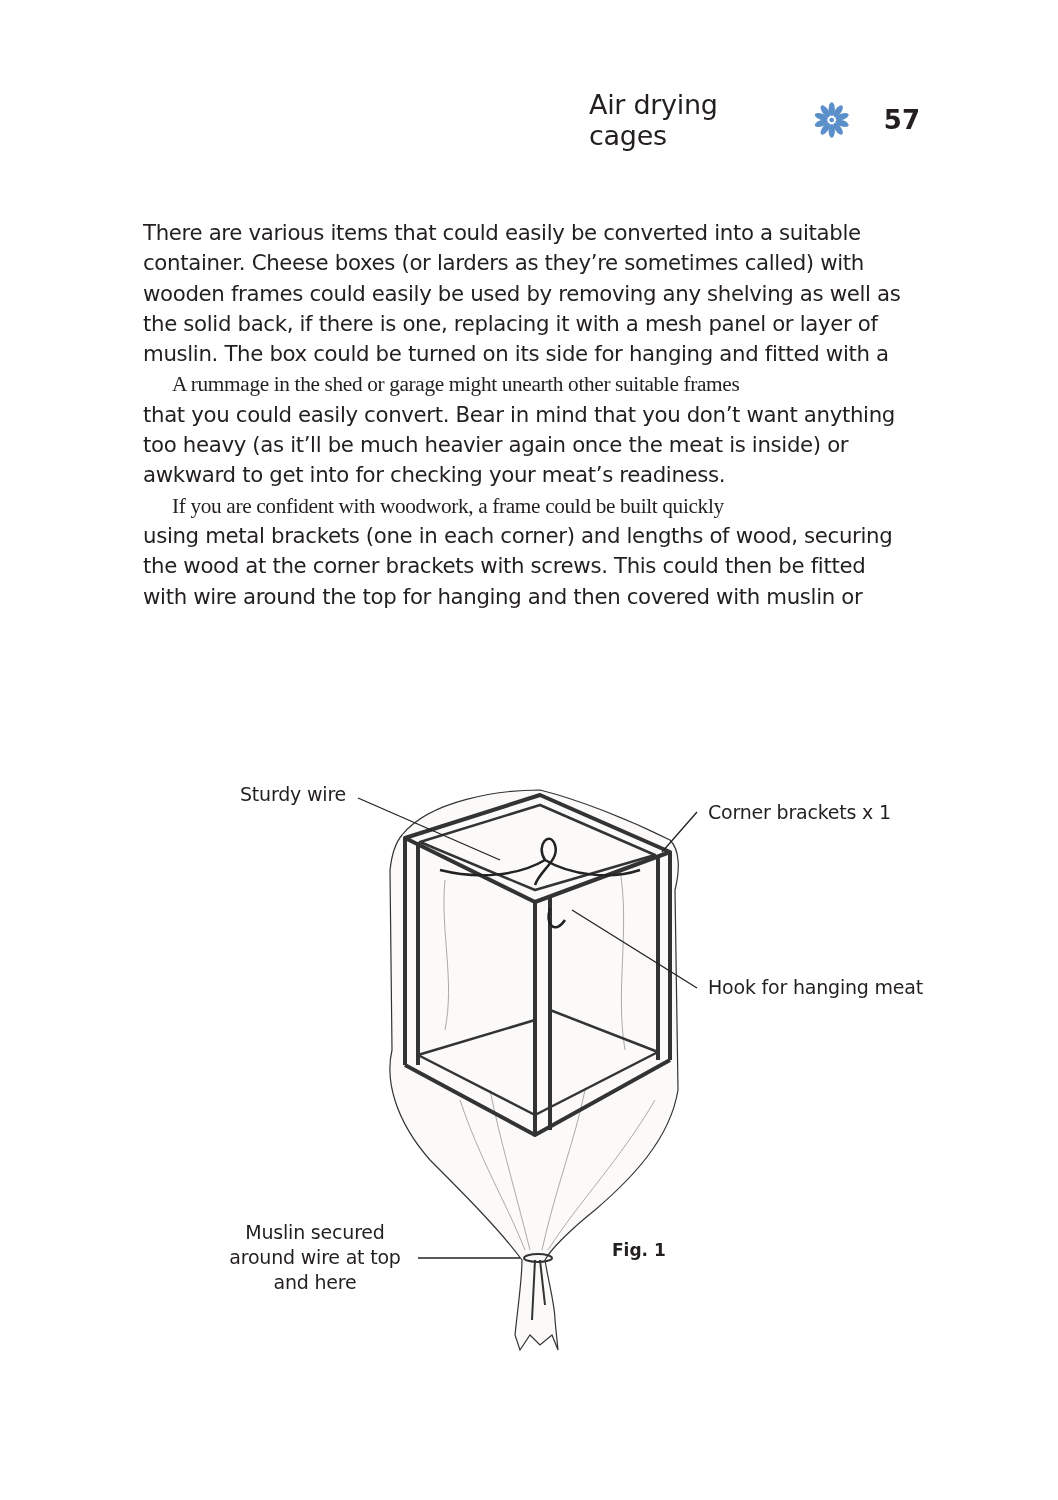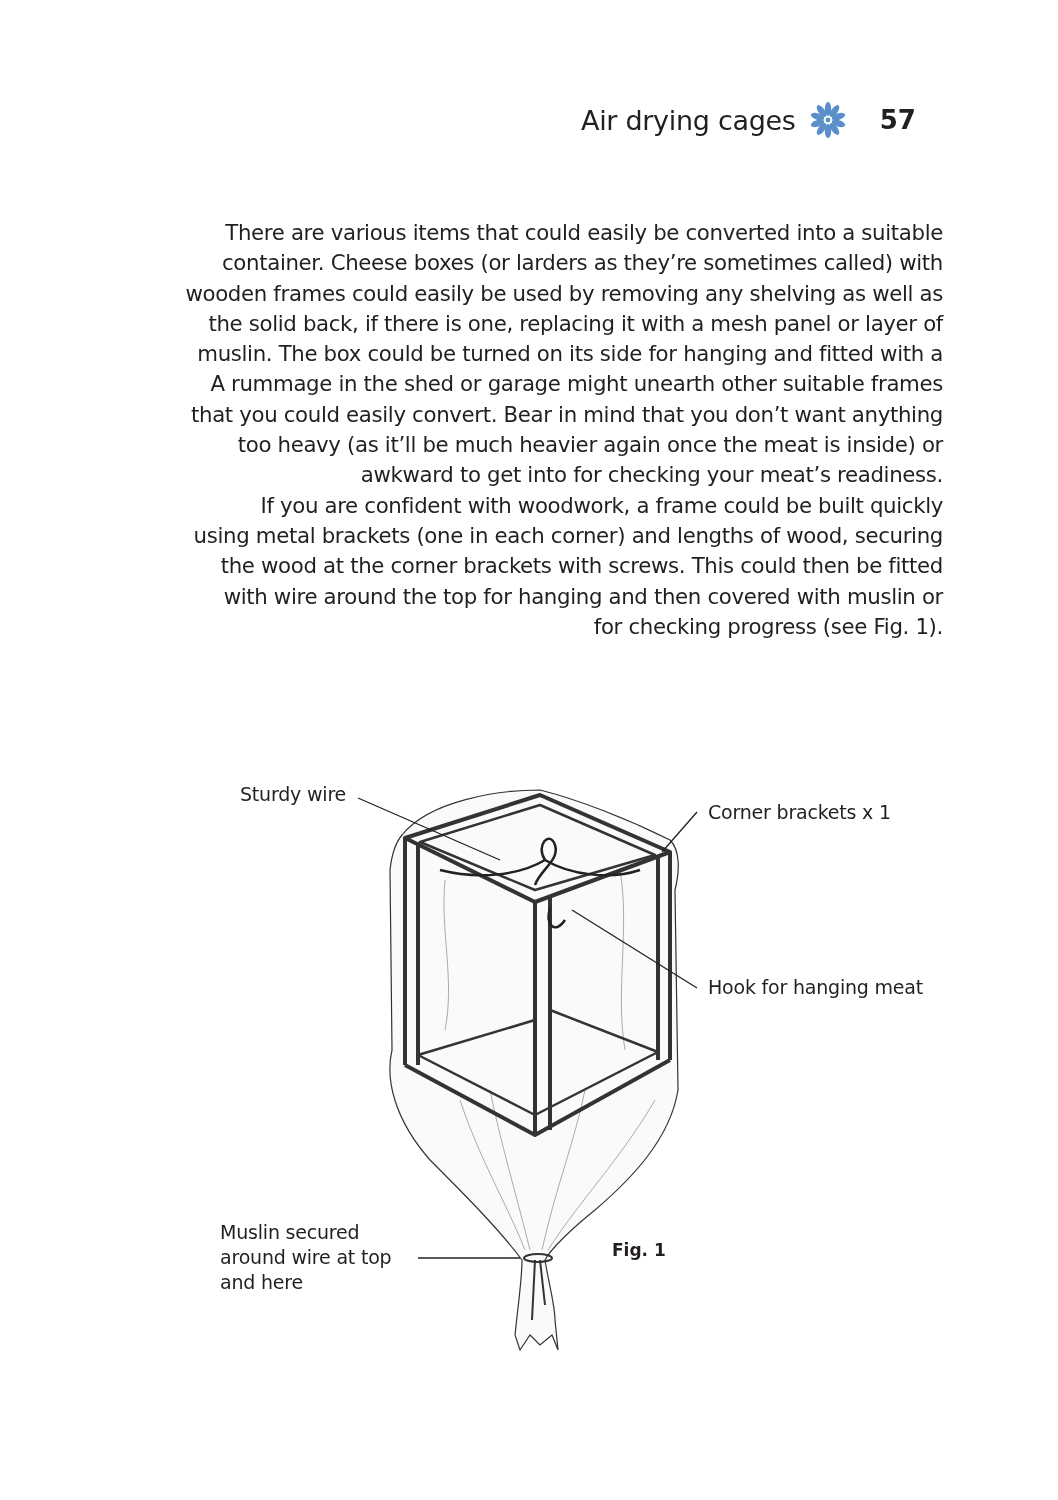--- a/index.html
+++ b/index.html
@@ -1,33 +1,33 @@
 <!DOCTYPE html>
 <html><head>
 <meta charset="utf-8">
 <style>
   html, body { margin: 0; padding: 0; background: #ffffff; }
   body { width: 1058px; height: 1500px; position: relative; overflow: hidden;
          font-family: "DejaVu Sans", "Liberation Sans", sans-serif; color: #231f20; }
   .running-head { position: absolute; top: 98px; left: 560px; width: 360px; height: 44px;
                   display: flex; align-items: center; }
-  .running-title { font-size: 27px; font-weight: 400; letter-spacing: -0.3px; margin-left: 21px; }
+  .running-title { font-size: 27px; font-weight: 400; letter-spacing: -0.3px; margin-left: 29px; }
   .flower { width: 40px; height: 40px; margin-left: 12px; }
   .page-num { font-size: 26px; font-weight: 700; margin-left: 32px; }
   .body-text { position: absolute; top: 218px; left: 143px; width: 800px;
                font-size: 21.3px; line-height: 30.3px; letter-spacing: -0.35px; }
-  .body-text p { margin: 0; white-space: nowrap; text-align: right; }
-  .body-text .ind { padding-left: 29px; }
+  .body-text p { margin: 0; white-space: nowrap; }
+  .body-text .ind { padding-left: 29px; font-family: Liberation Serif, serif; }
   .figure { position: absolute; top: 760px; left: 200px; width: 760px; height: 640px; }
   .fig-svg { position: absolute; left: 0; top: 0; }
   .label { position: absolute; font-size: 19px; line-height: 25px; letter-spacing: -0.2px; white-space: nowrap; }
   .lbl-wire { left: 40px; top: 22px; }
   .lbl-brackets { left: 508px; top: 40px; }
   .lbl-hook { left: 508px; top: 215px; }
-  .lbl-muslin { left: 20px; top: 460px; width: 190px; }
+  .lbl-muslin { left: 20px; top: 460px; text-align: center; width: 190px; }
   .lbl-muslin span { display: block; }
   .fig-caption { position: absolute; left: 412px; top: 480px; font-size: 17px; font-weight: 700; }
 </style>
 </head>
 <body>
 
 <div class="running-head">
   <span class="running-title">Air drying cages</span>
   <svg class="flower" viewBox="-20 -20 40 40">
     <g fill="#5b8fc9">
@@ -59,21 +59,20 @@
     <p class="ind">A rummage in the shed or garage might unearth other suitable frames</p>
     <p>that you could easily convert. Bear in mind that you don’t want anything</p>
     <p>too heavy (as it’ll be much heavier again once the meat is inside) or</p>
     <p>awkward to get into for checking your meat’s readiness.</p>
   </div>
   <div>
     <p class="ind">If you are confident with woodwork, a frame could be built quickly</p>
     <p>using metal brackets (one in each corner) and lengths of wood, securing</p>
     <p>the wood at the corner brackets with screws. This could then be fitted</p>
     <p>with wire around the top for hanging and then covered with muslin or</p>
-    <p>for checking progress (see Fig. 1).</p>
   </div>
 </div>
 
 <div class="figure">
   <svg class="fig-svg" width="760" height="640" viewBox="0 0 760 640">
 
     <path d="M202,75 C230,40 300,30 340,30 C380,40 430,60 470,80 C480,90 480,110 475,130
              L478,330 C470,380 430,420 395,450 C370,470 350,490 345,500
              C348,520 355,545 355,560 L358,590 L352,575 L340,585 L330,575 L320,590 L315,575
              C318,545 322,520 322,500 C300,470 260,430 230,400 C195,360 185,320 192,290

